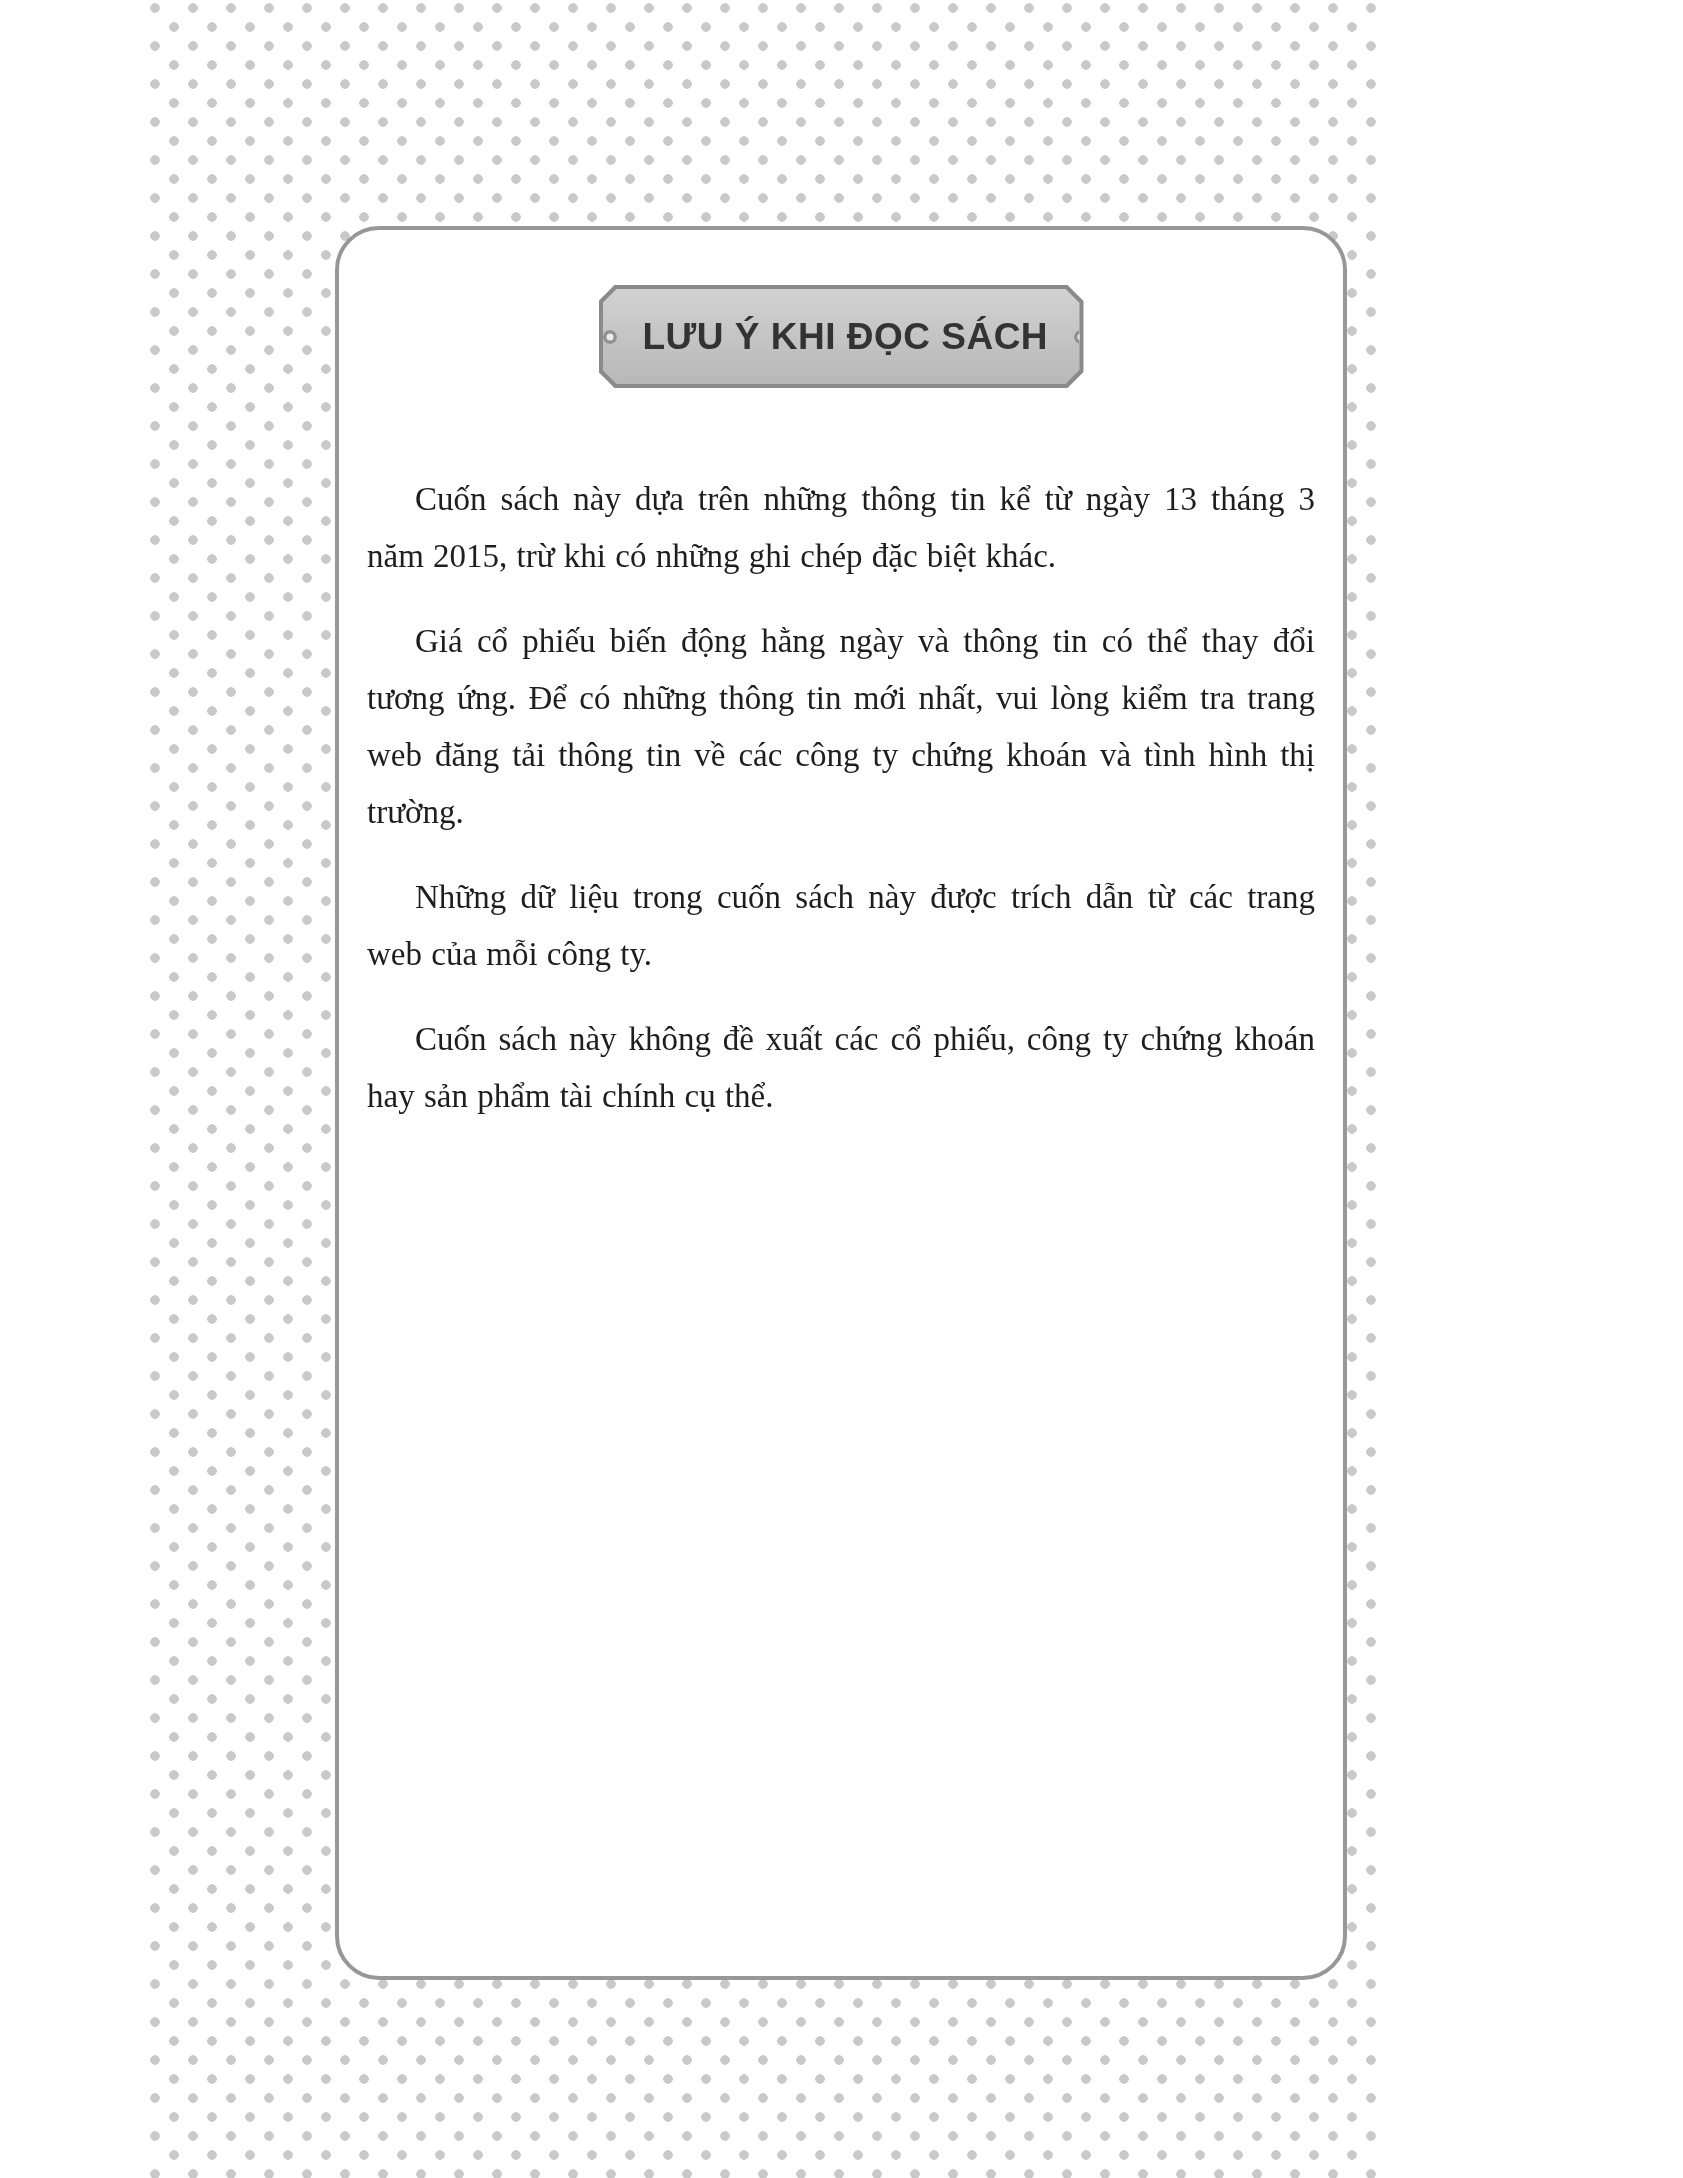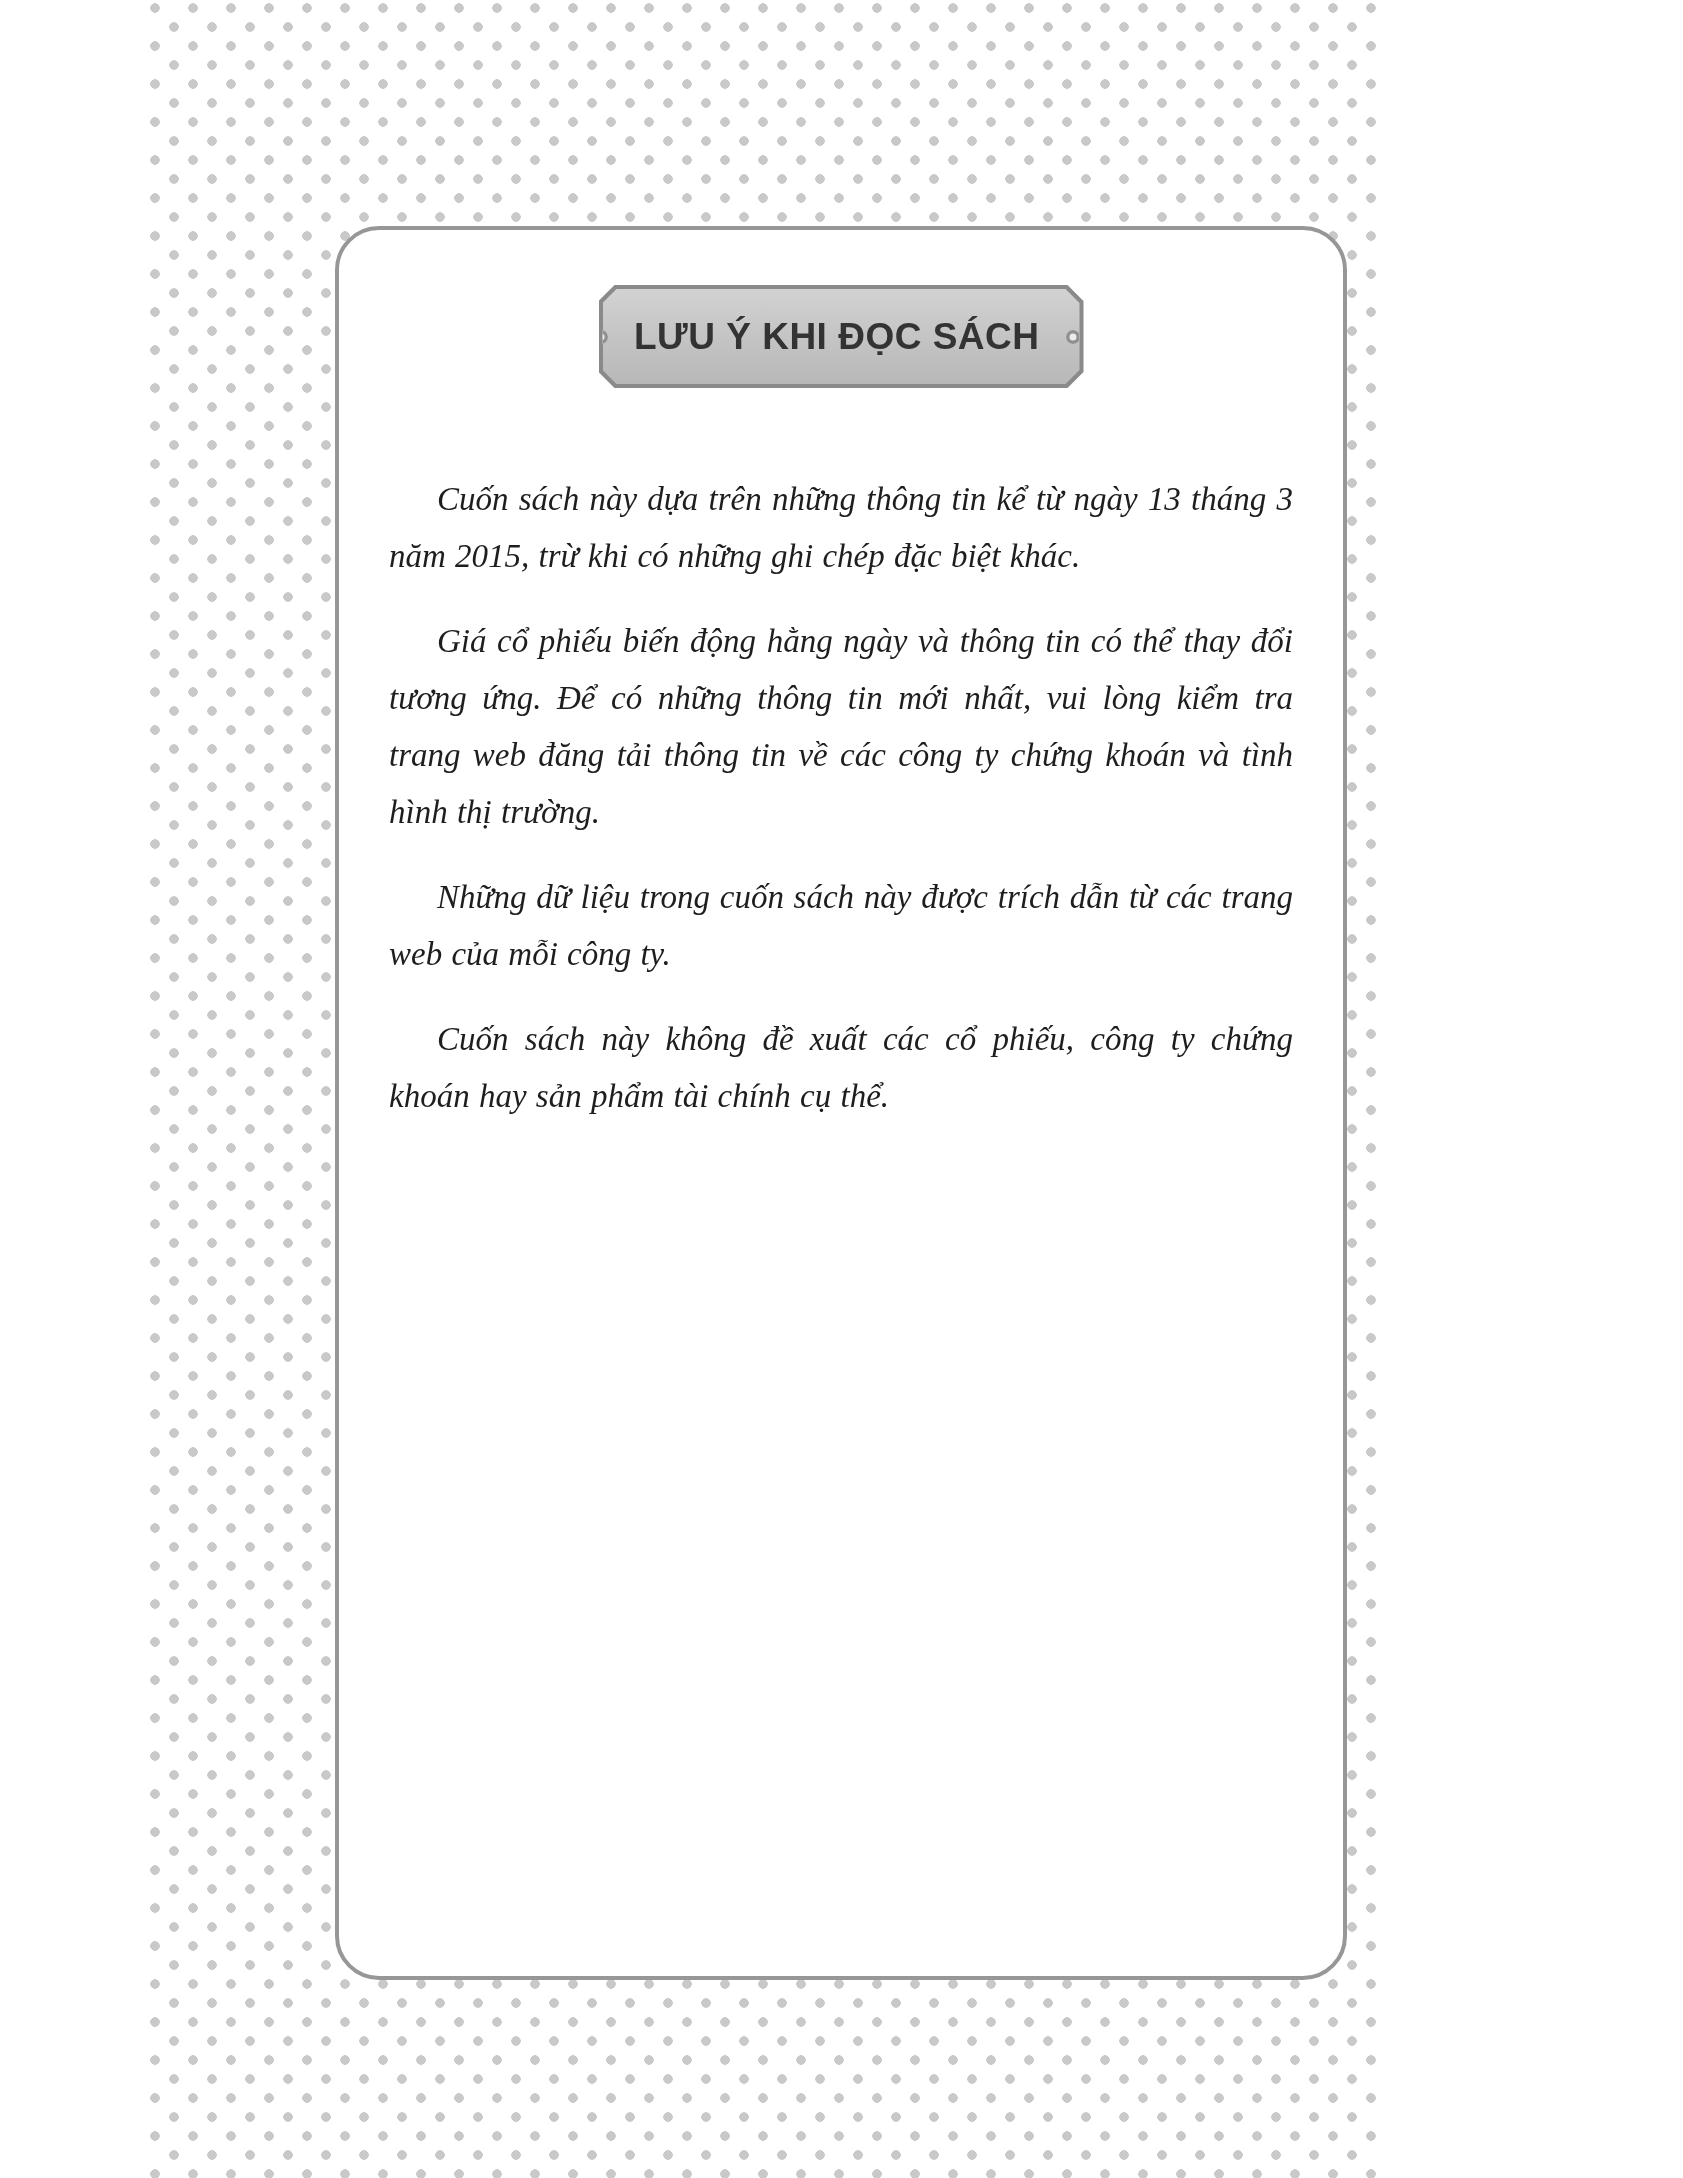--- a/index.html
+++ b/index.html
@@ -55,21 +55,21 @@
     background:var(--plaque-border);
     clip-path:polygon(16px 0, calc(100% - 16px) 0, 100% 16px, 100% calc(100% - 16px), calc(100% - 16px) 100%, 16px 100%, 0 calc(100% - 16px), 0 16px);
   }
   .plaque-inner{
     position:absolute;
     left:4px; top:4px; right:4px; bottom:4px;
     background:linear-gradient(180deg, var(--plaque-fill-light) 0%, var(--plaque-fill) 55%, #b8b8b8 100%);
     clip-path:polygon(14px 0, calc(100% - 14px) 0, 100% 14px, 100% calc(100% - 14px), calc(100% - 14px) 100%, 14px 100%, 0 calc(100% - 14px), 0 14px);
     display:flex;
     align-items:center;
-    justify-content:flex-end;
+    justify-content:flex-start;
     gap:26px;
   }
   .screw{
     width:14px;
     height:14px;
     border-radius:50%;
     background:#ececec;
     box-shadow:inset 0 0 0 3.5px #909090;
     flex:0 0 auto;
   }
@@ -77,22 +77,21 @@
     font-family:"Liberation Sans","DejaVu Sans",sans-serif;
     font-weight:bold;
     font-size:37px;
     letter-spacing:0.5px;
     color:var(--title-color);
     white-space:nowrap;
   }
   
   .content{
     margin-top:83px;
-    padding:0 50px;
-    font-style:italic;
+    padding:0 28px;
   }
   .content p{
     font-size:33px;
     line-height:57px;
     color:var(--text-color);
     text-align:justify;
     text-indent:48px;
     margin-bottom:28px;
     word-spacing:1px;
   }

